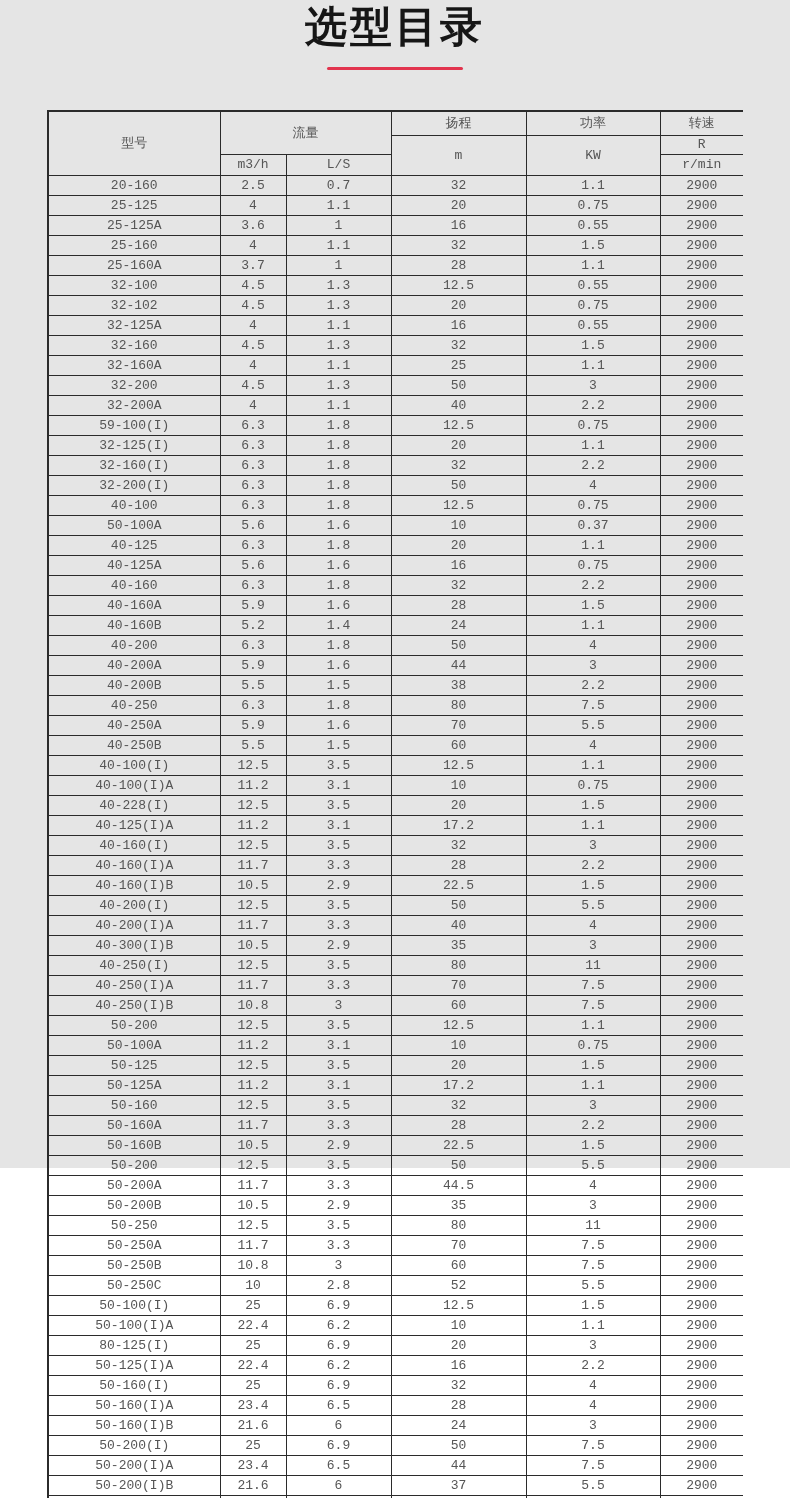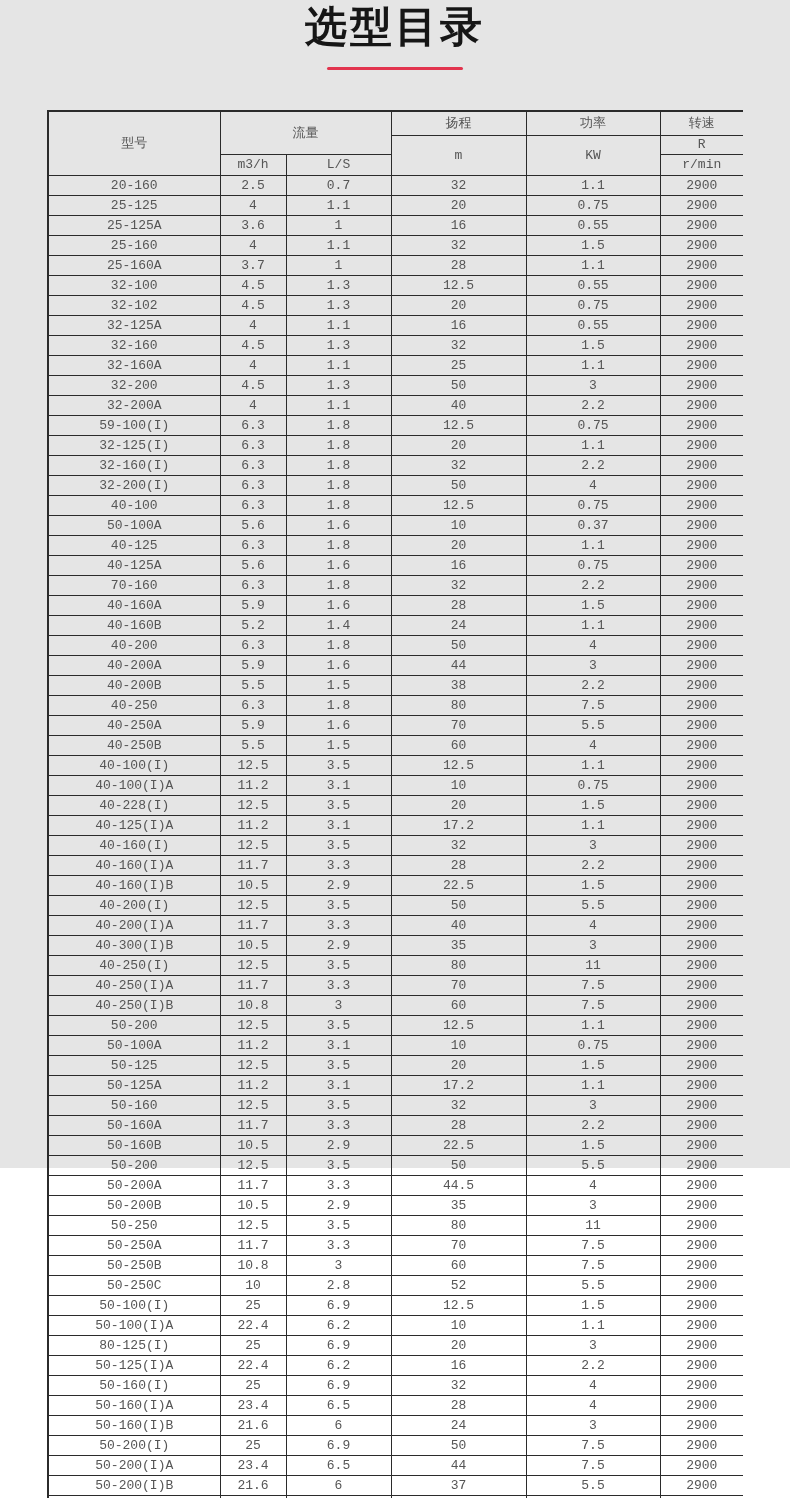--- a/index.html
+++ b/index.html
@@ -258,21 +258,21 @@
           </tr>
           <tr>
             <td>40-125A</td>
             <td>5.6</td>
             <td>1.6</td>
             <td>16</td>
             <td>0.75</td>
             <td>2900</td>
           </tr>
           <tr>
-            <td>70-160</td>
+            <td>40-160</td>
             <td>6.3</td>
             <td>1.8</td>
             <td>32</td>
             <td>2.2</td>
             <td>2900</td>
           </tr>
           <tr>
             <td>40-160A</td>
             <td>5.9</td>
             <td>1.6</td>

